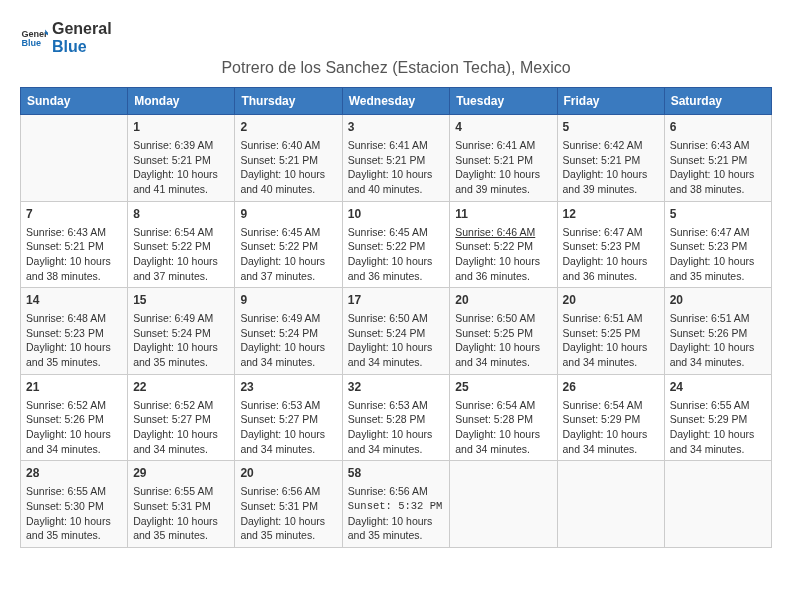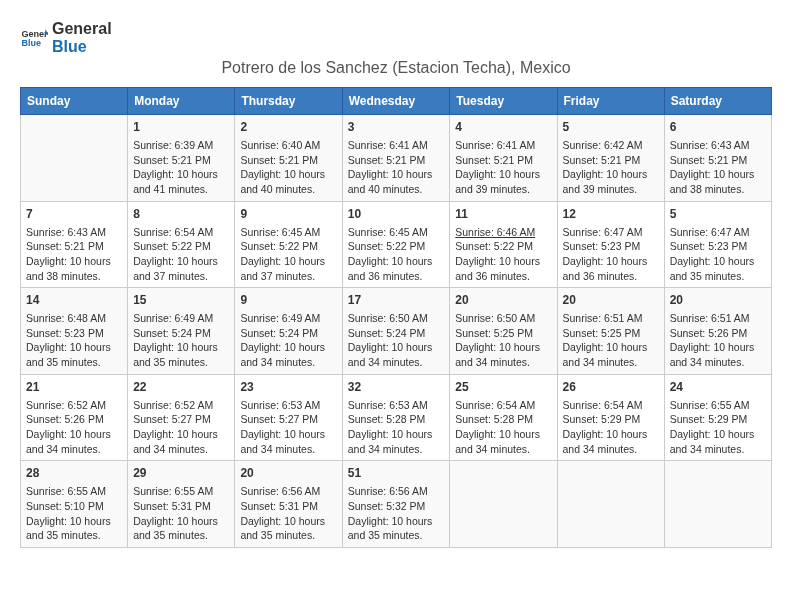--- a/index.html
+++ b/index.html
@@ -277,39 +277,39 @@
           <span class="day-num">24</span>
           <span style="display: block;">Sunrise: 6:55 AM</span>
           <span style="display: block;">Sunset: 5:29 PM</span>
           <span style="display: block;">Daylight: 10 hours and 34 minutes.</span>
         </td>
       </tr>
       <tr>
         <td>
           <span class="day-num">28</span>
           <span style="display: block;">Sunrise: 6:55 AM</span>
-          <span style="display: block;">Sunset: 5:10 PM</span>
+          <span style="display: block;">Sunset: 5:30 PM</span>
           <span style="display: block;">Daylight: 10 hours and 35 minutes.</span>
         </td>
         <td>
           <span class="day-num">29</span>
           <span style="display: block;">Sunrise: 6:55 AM</span>
           <span style="display: block;">Sunset: 5:31 PM</span>
           <span style="display: block;">Daylight: 10 hours and 35 minutes.</span>
         </td>
         <td>
           <span class="day-num">20</span>
           <span style="display: block;">Sunrise: 6:56 AM</span>
           <span style="display: block;">Sunset: 5:31 PM</span>
           <span style="display: block;">Daylight: 10 hours and 35 minutes.</span>
         </td>
         <td>
-          <span class="day-num">51</span>
+          <span class="day-num">58</span>
           <span style="display: block;">Sunrise: 6:56 AM</span>
-          <span style="display: block;">Sunset: 5:32 PM</span>
+          <span style="display: block; font-family: Liberation Mono, monospace;">Sunset: 5:32 PM</span>
           <span style="display: block;">Daylight: 10 hours and 35 minutes.</span>
         </td>
         <td class="empty-cell"></td>
         <td class="empty-cell"></td>
         <td class="empty-cell"></td>
       </tr>
     </tbody>
 </table>
 
 </body></html>

